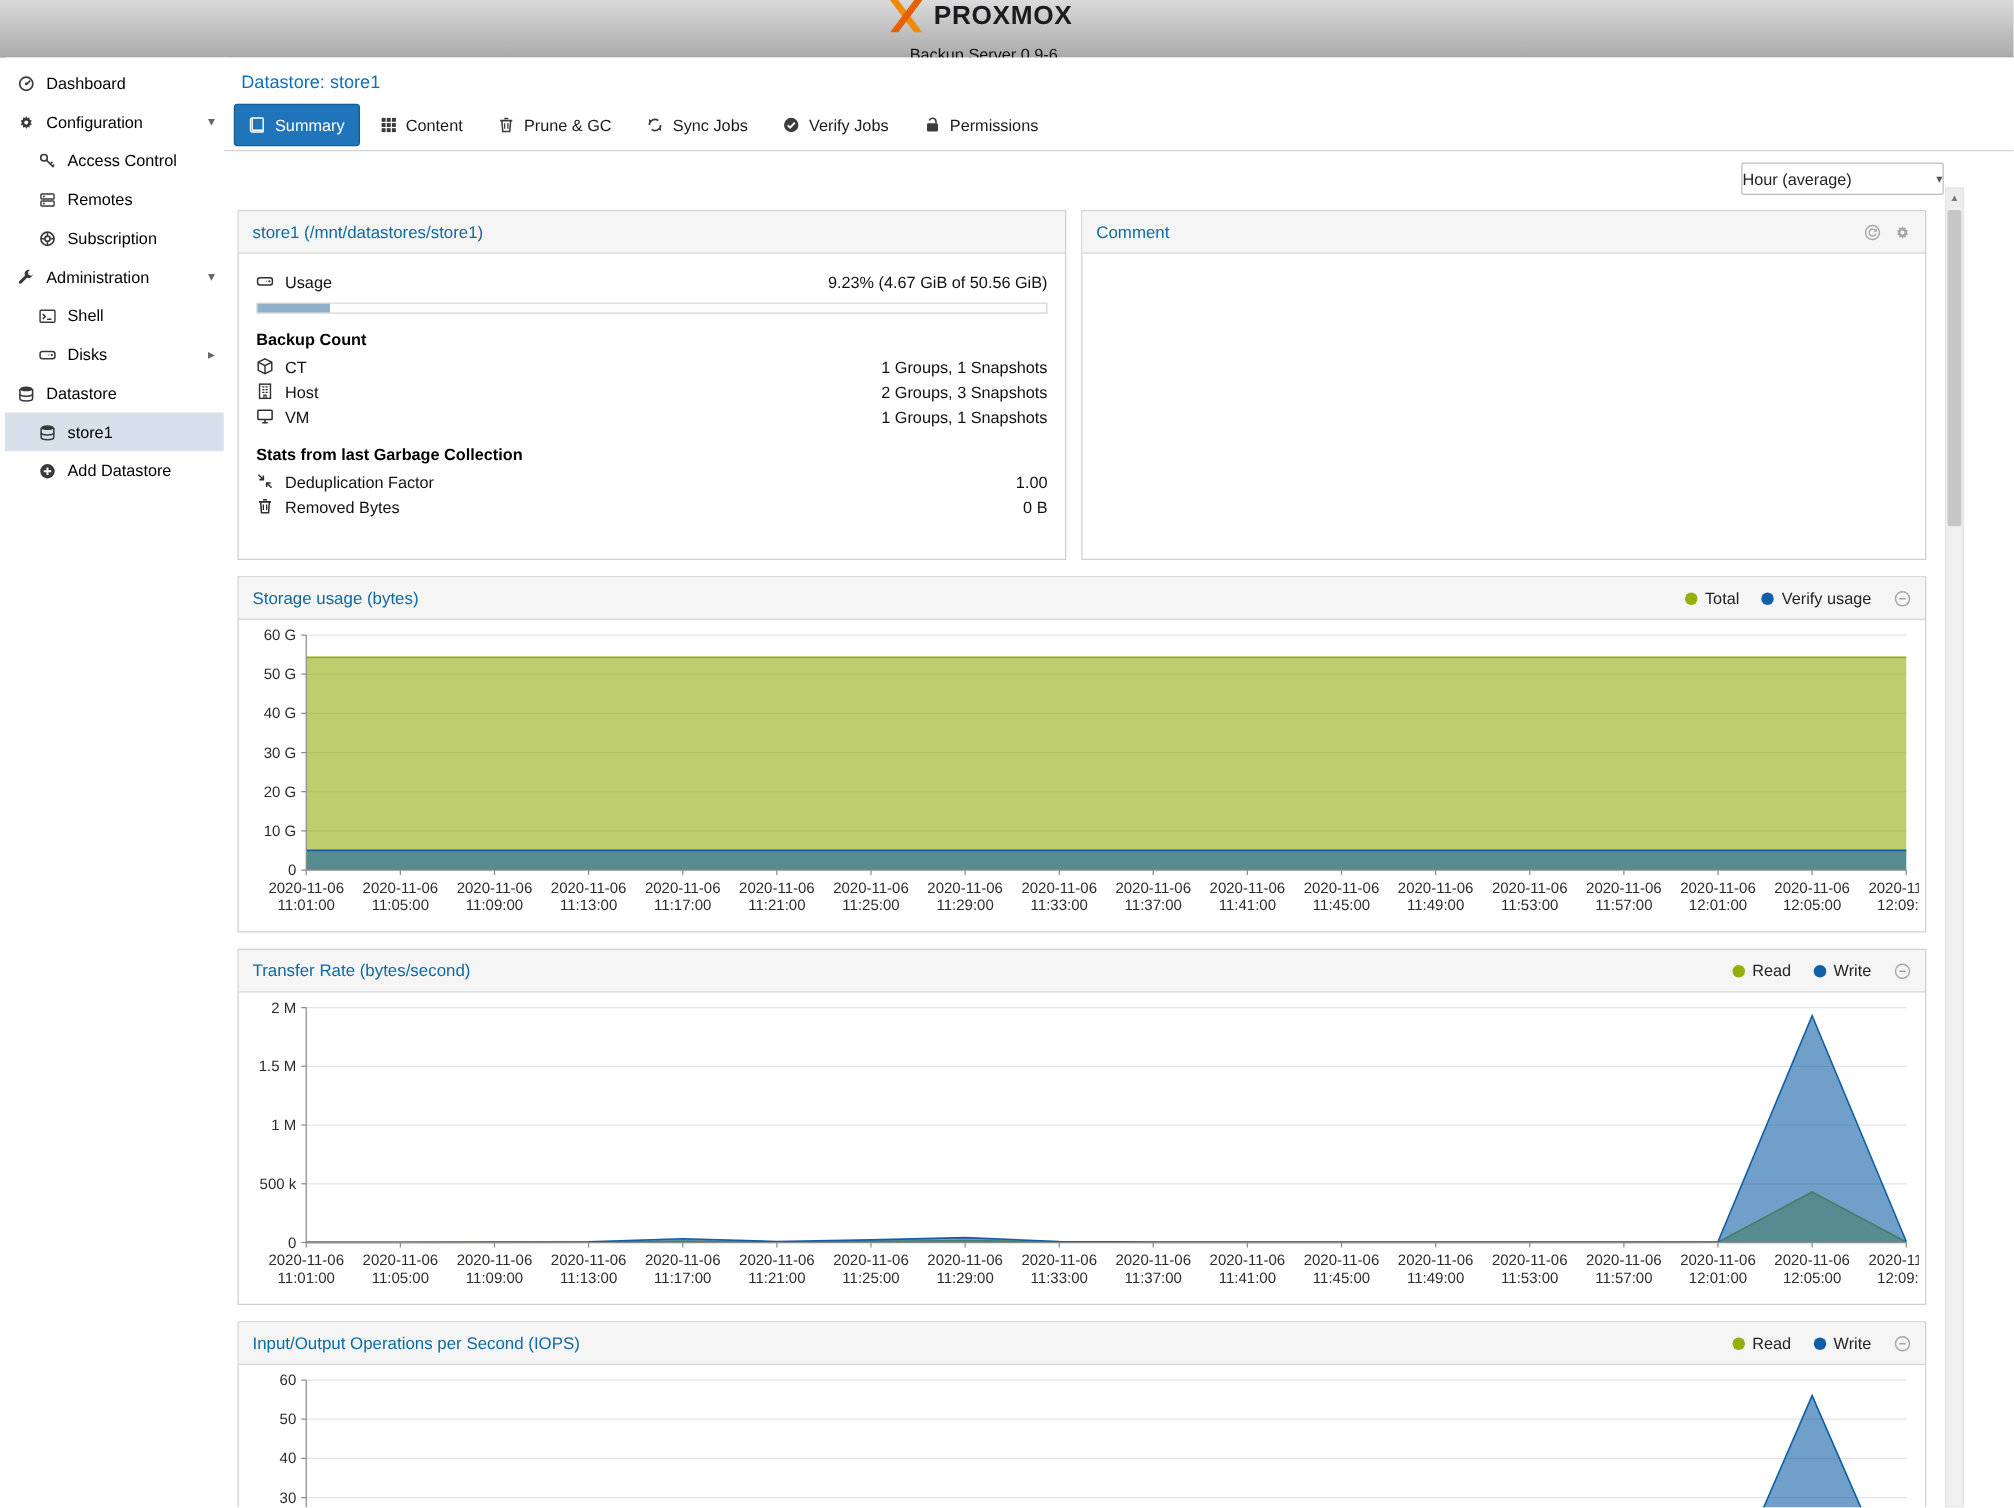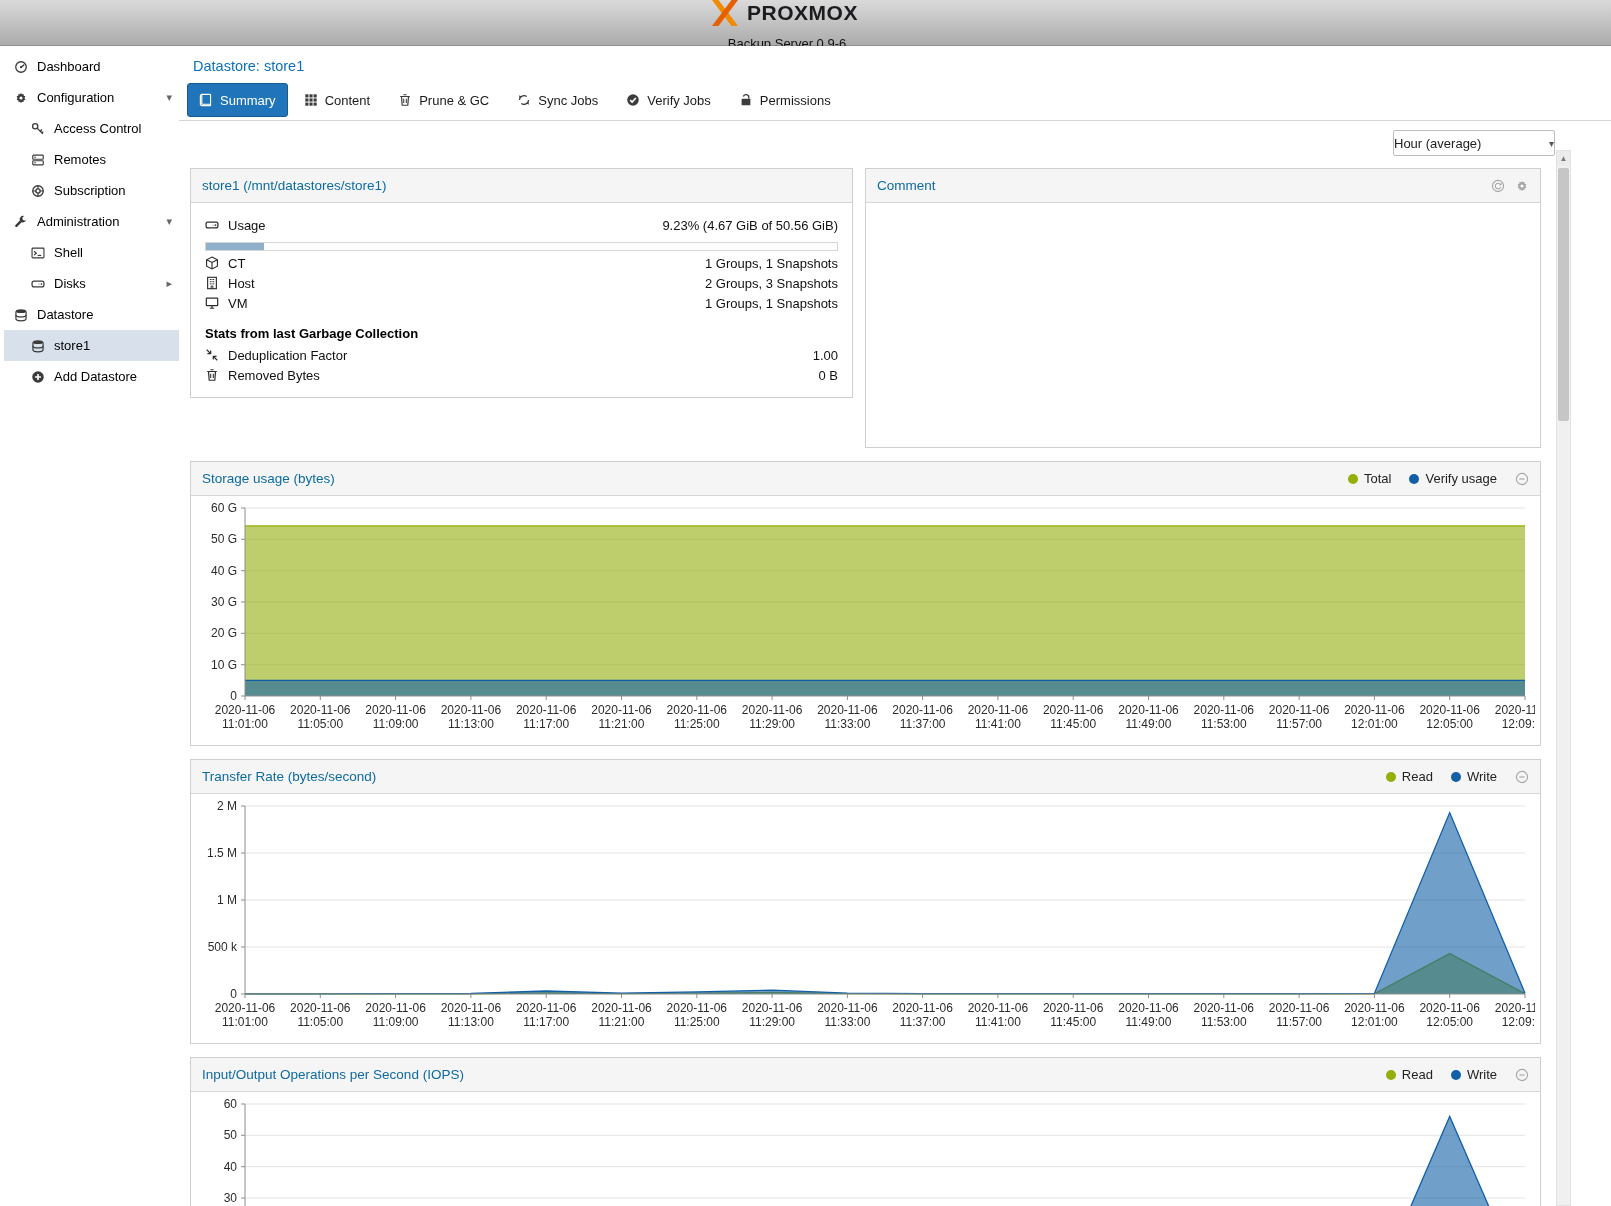--- a/index.html
+++ b/index.html
@@ -44,21 +44,21 @@
   .tab.active{background:#2074ba;color:#fff;border-color:#185a92;}
   .tab.active .ic{color:#fff}
   .toolbar{display:flex;justify-content:flex-end;padding:9px 56px 8px 0;}
   .select{width:162px;height:26px;border:1px solid #bdbdbd;border-radius:2px;background:#fff;display:flex;
     align-items:center;padding:0 0;font-size:13px;color:#222;cursor:pointer;}
   .select-caret{margin-left:auto;color:#555;font-size:10px;}
 
   .panels{padding:4px 70px 0 11px;}
   .panel{border:1px solid #cfcfcf;background:#fff;}
   .panel-row{display:flex;gap:12px;}
-  .store-panel{width:663px;flex:none;height:230px;}
+  .store-panel{width:663px;flex:none;height:280px;}
   .comment-panel{flex:1;height:280px;}
   .panel-hd{height:34px;background:#f5f5f5;border-bottom:1px solid #d7d7d7;display:flex;align-items:center;padding:0 11px;}
   .panel-title{font-size:13.5px;color:#0d6aa1;}
   .hd-tools{margin-left:auto;display:flex;align-items:center;gap:10px;}
   .hd-tools .tool{color:#a6a6a6;cursor:pointer;display:inline-flex}
   .panel-bd{padding:12px 14px;}
   .chart-panel{margin-top:13px;}
   .chart-bd{padding:4px 2px 4px 4px;}
 
   .stat-row{display:flex;align-items:center;gap:9px;font-size:13px;color:#111;padding:2.5px 0;}
@@ -326,20 +326,21 @@
                   <circle cx="12" cy="8.1" r="1"></circle>
                   <circle cx="9.2" cy="8.1" r="0.7" opacity="0.6"></circle>
                 </svg>
               </span>
             <span>Usage</span>
             <span class="stat-value">9.23% (4.67 GiB of 50.56 GiB)</span>
           </div>
           <div class="progress">
             <div class="progress-fill" id="usage-fill" style="width: 9.23%;"></div>
           </div>
+          <div class="section-title">Backup Count</div>
           <div id="backup-rows">
               <div class="stat-row">
                 <span class="ic">
                   <svg viewBox="0 0 16 16" width="14" height="14" fill="currentColor" aria-hidden="true">
                     <path d="M8 1.2L14.2 4.3v7.4L8 14.8 1.8 11.7V4.3z" fill="none" stroke="currentColor" stroke-width="1.3"></path>
                     <path d="M1.8 4.3L8 7.4l6.2-3.1M8 7.4v7.4" fill="none" stroke="currentColor" stroke-width="1.3"></path>
                   </svg>
                 </span>
                 <span>CT</span>
                 <span class="stat-value">1 Groups, 1 Snapshots</span>

